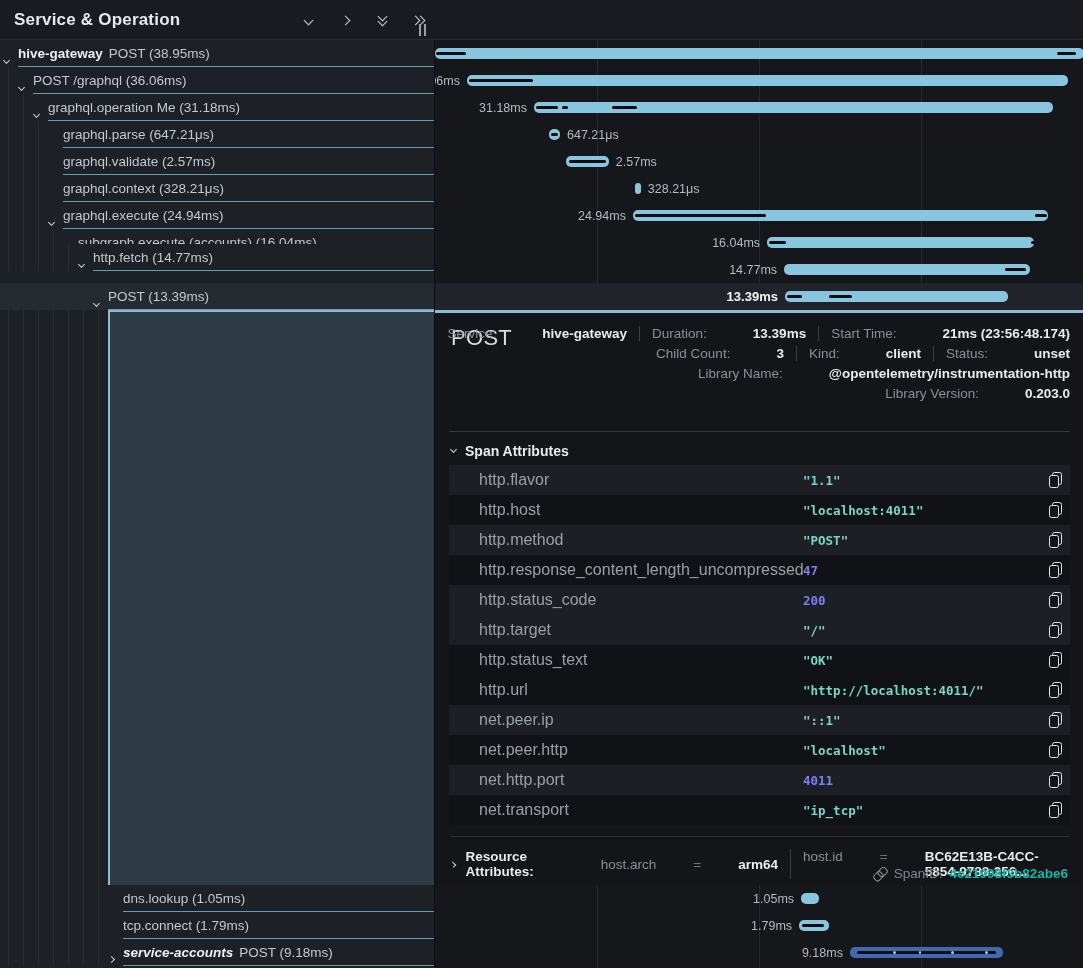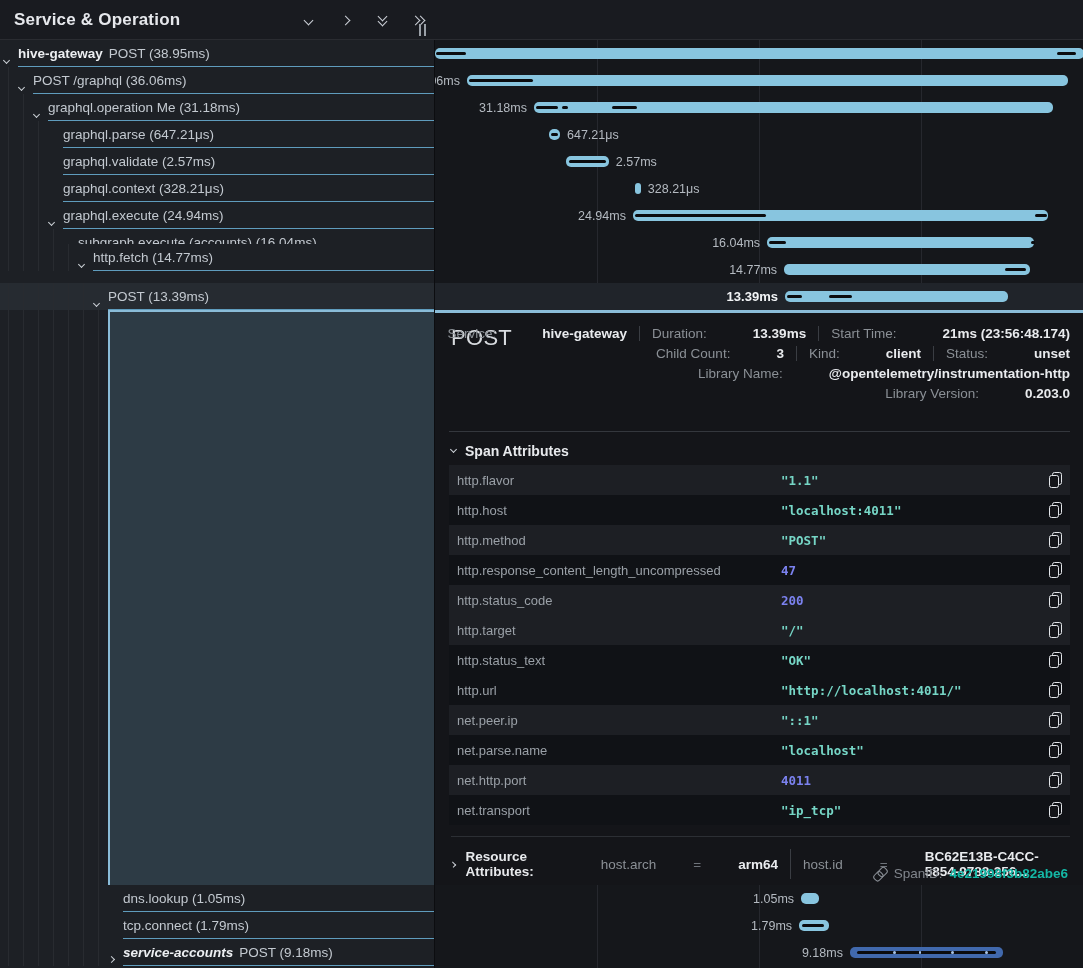--- a/index.html
+++ b/index.html
@@ -61,30 +61,30 @@
   .info-item:last-child { padding-right:0; }
   .info-item + .info-item { border-left:1px solid #3a3d43; }
   .info-label { color:#8b9096; margin-right:6px; }
   .info-value { color:#e9ebee; font-weight:700; }
   .detail-divider { position:absolute; left:14px; right:14px; top:118px; height:1px; background:#34373d; }
   .section-header { position:absolute; left:16px; top:130px; display:flex; align-items:center; gap:9px; font-size:14px; font-weight:700; color:#e7e9ec; cursor:pointer; }
   .attr-table { position:absolute; left:14px; right:14px; top:152px; }
   .attr-row { position:relative; height:30px; display:flex; align-items:center; }
   .attr-row.light { background:#1d1f24; }
   .attr-row.dark { background:#101216; }
-  .attr-key { width:332px; padding-left:8px; font-size:13px; color:#9aa0a7; white-space:nowrap; overflow:hidden; }
+  .attr-key { width:332px; padding-left:8px; font-size:16px; color:#9aa0a7; white-space:nowrap; overflow:hidden;margin-left:22px; }
   .attr-value { flex:1; font-family:"DejaVu Sans Mono", monospace; font-size:12.5px; font-weight:700; }
   .attr-value.string { color:#76d6c6; }
   .attr-value.number { color:#7b82ef; }
   .copy-btn { width:30px; height:30px; position:relative; cursor:pointer; flex:none; }
   .copy-btn::before { content:""; position:absolute; left:12px; top:7px; width:8px; height:11px; border:1.4px solid #e2e5e9; border-radius:2.5px; }
   .copy-btn::after { content:""; position:absolute; left:9px; top:10px; width:8px; height:11px; border:1.4px solid #e2e5e9; border-radius:2.5px; background:#141519; }
   .resource-line { position:absolute; left:16px; right:14px; top:523px; display:flex; align-items:center; font-size:13.5px; border-top:1px solid #2c2f34; padding-top:12px; }
   .resource-title { font-weight:700; color:#e7e9ec; margin:0 10px 0 10px; }
-  .res-pair { display:flex; align-items:center; padding:0 12px;gap:31px; }
+  .res-pair { display:flex; padding:0 12px;gap:31px; }
   .res-pair + .res-pair { border-left:1px solid #3a3d43; }
   .res-key { color:#8b9096; }
   .res-eq { color:#6e737a; margin:0 6px; }
   .res-val { color:#e9ebee; font-weight:700; }
   .footer-line { position:absolute; right:16px; top:553px; display:flex; align-items:center; gap:7px; font-size:13.5px; }
   .footer-label { color:#80858c; }
   .footer-value { color:#14b8a6; font-weight:700; }
   .link-icon { position:relative; width:13px; height:13px; transform:rotate(45deg); display:inline-block; }
   .link-icon::before { content:""; position:absolute; left:3px; top:-1px; width:6px; height:8px; border:1.5px solid #8a8f96; border-radius:3px; }
   .link-icon::after { content:""; position:absolute; left:3px; top:5px; width:6px; height:8px; border:1.5px solid #8a8f96; border-radius:3px; }
@@ -299,21 +299,21 @@
             <span class="attr-key">http.url</span>
             <span class="attr-value string">"http://localhost:4011/"</span>
             <span class="copy-btn"></span>
           </div>
           <div class="attr-row light">
             <span class="attr-key">net.peer.ip</span>
             <span class="attr-value string">"::1"</span>
             <span class="copy-btn"></span>
           </div>
           <div class="attr-row dark">
-            <span class="attr-key">net.parse.name</span>
+            <span class="attr-key">net.peer.http</span>
             <span class="attr-value string">"localhost"</span>
             <span class="copy-btn"></span>
           </div>
           <div class="attr-row light">
             <span class="attr-key">net.http.port</span>
             <span class="attr-value number">4011</span>
             <span class="copy-btn"></span>
           </div>
           <div class="attr-row dark">
             <span class="attr-key">net.transport</span>

